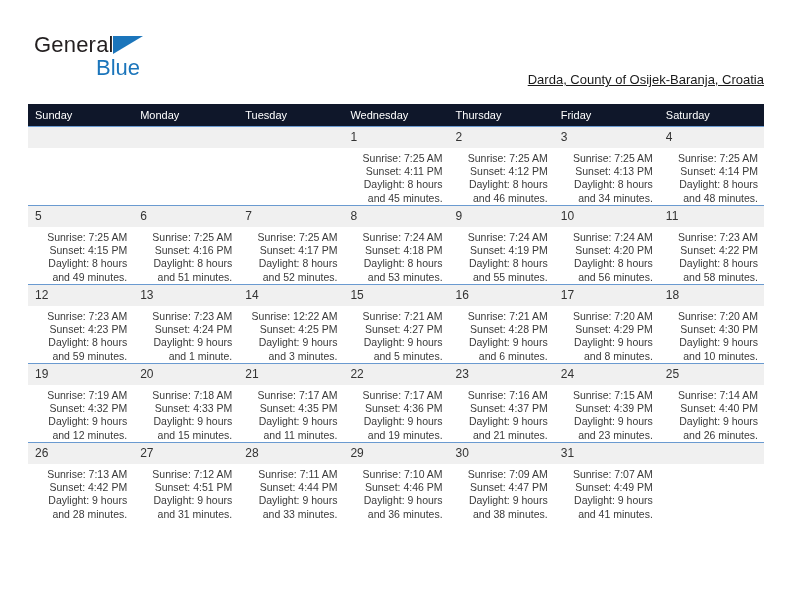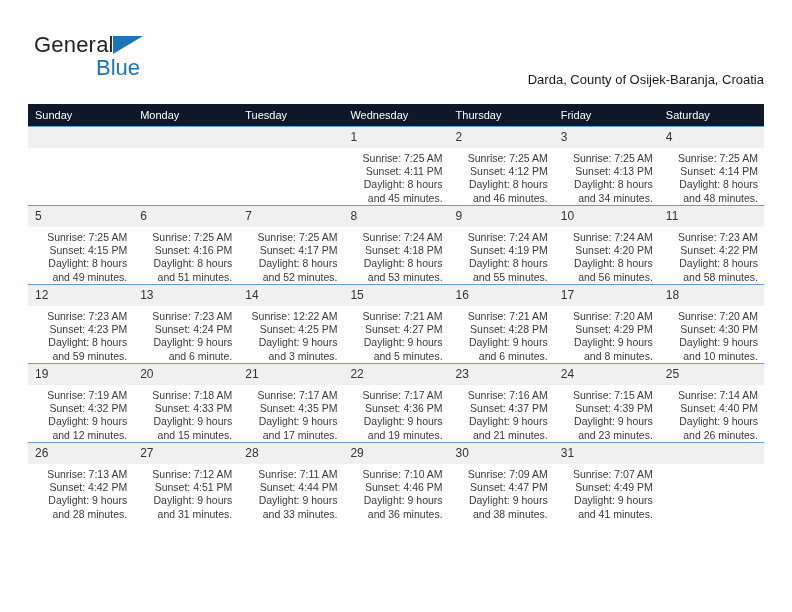--- a/index.html
+++ b/index.html
@@ -74,20 +74,21 @@
     white-space: nowrap;
   }
   .subtitle {
     position: absolute;
     right: 0;
     top: 48px;
     font-size: 13px;
     color: #1a1a1a;
     text-align: left;
     white-space: nowrap;
+    text-decoration: underline;
   }
 
   
   .cal {
     position: absolute;
     left: 28px;
     top: 104px;
     width: 736px;
     border-collapse: collapse;
     table-layout: fixed;
@@ -285,21 +286,21 @@
               <div>Daylight: 8 hours</div>
               <div>and 59 minutes.</div>
             </div>
           </td>
           <td>
             <span class="daynum">13</span>
             <div class="details">
               <div>Sunrise: 7:23 AM</div>
               <div>Sunset: 4:24 PM</div>
               <div>Daylight: 9 hours</div>
-              <div>and 6 minute.</div>
+              <div>and 1 minute.</div>
             </div>
           </td>
           <td>
             <span class="daynum">14</span>
             <div class="details">
               <div>Sunrise: 12:22 AM</div>
               <div>Sunset: 4:25 PM</div>
               <div>Daylight: 9 hours</div>
               <div>and 3 minutes.</div>
             </div>
@@ -359,21 +360,21 @@
               <div>Daylight: 9 hours</div>
               <div>and 15 minutes.</div>
             </div>
           </td>
           <td>
             <span class="daynum">21</span>
             <div class="details">
               <div>Sunrise: 7:17 AM</div>
               <div>Sunset: 4:35 PM</div>
               <div>Daylight: 9 hours</div>
-              <div>and 17 minutes.</div>
+              <div>and 11 minutes.</div>
             </div>
           </td>
           <td>
             <span class="daynum">22</span>
             <div class="details">
               <div>Sunrise: 7:17 AM</div>
               <div>Sunset: 4:36 PM</div>
               <div>Daylight: 9 hours</div>
               <div>and 19 minutes.</div>
             </div>

